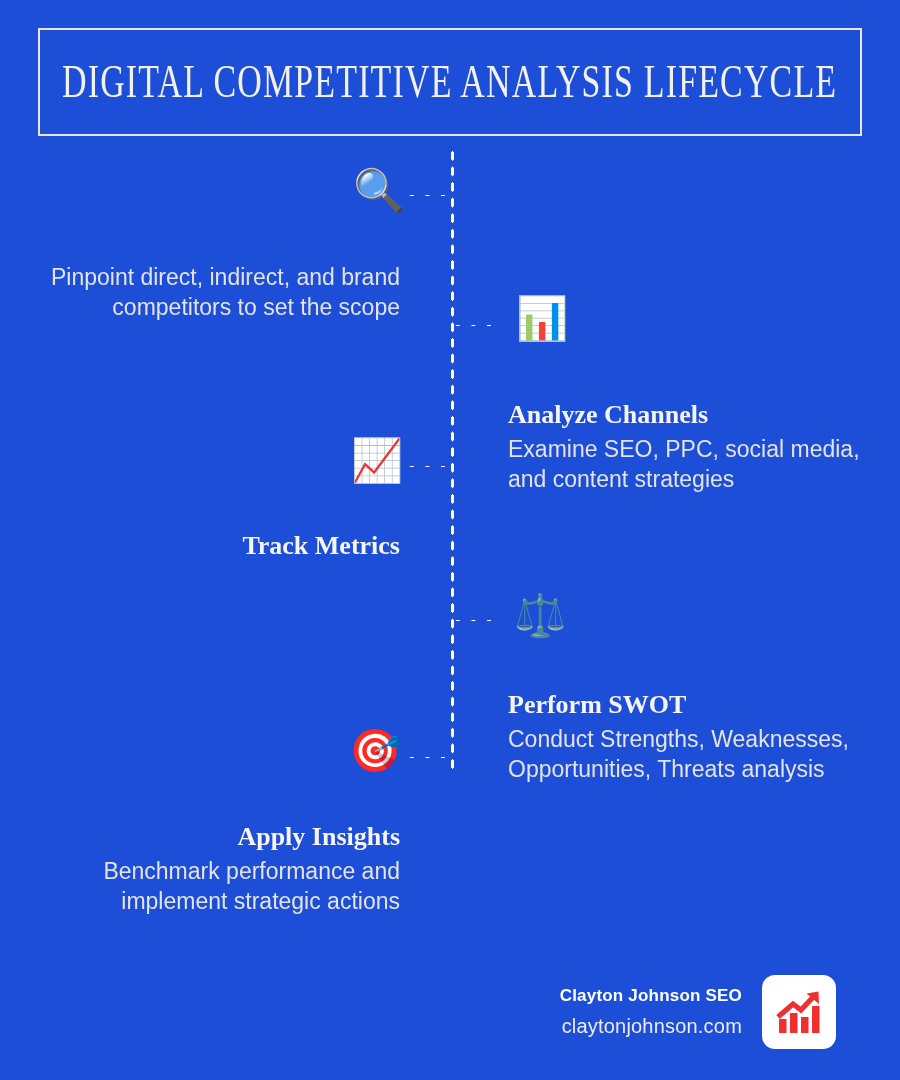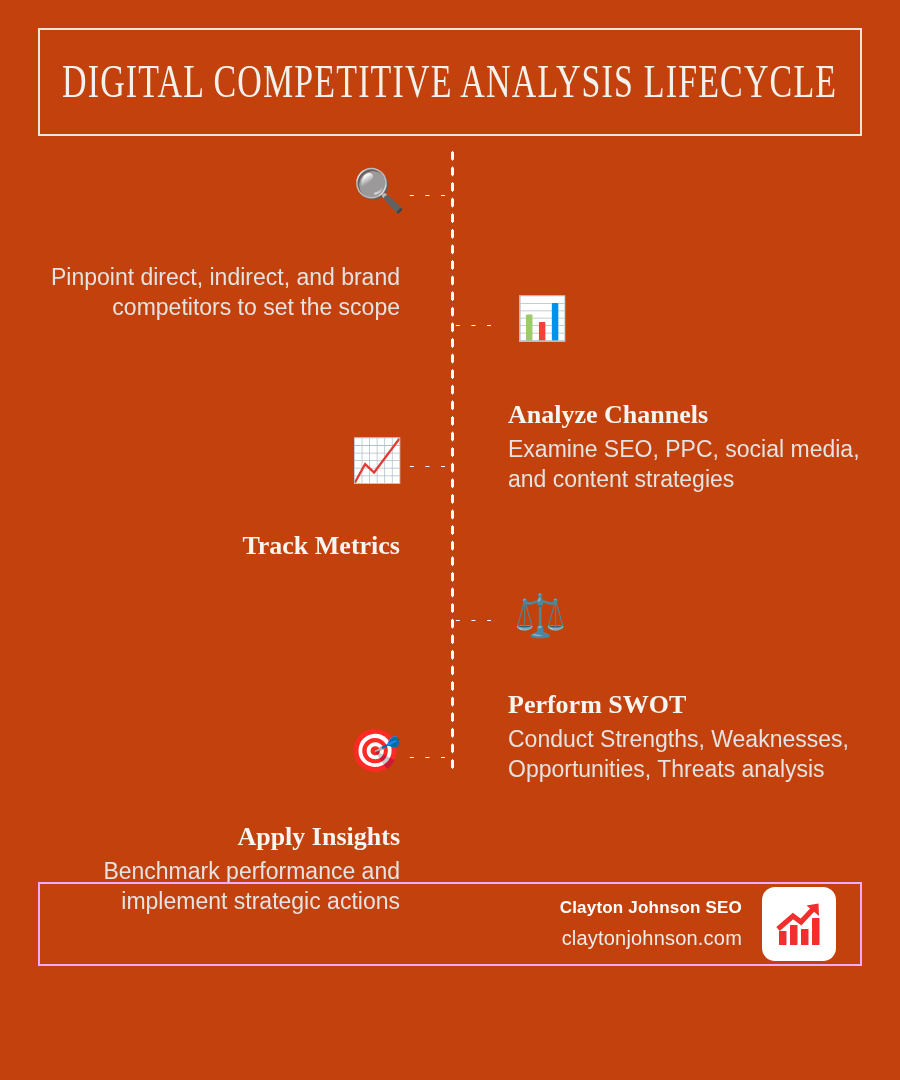--- a/index.html
+++ b/index.html
@@ -11,21 +11,21 @@
     height: 1080px;
     background: #11121b;
     font-family: "Liberation Sans", sans-serif;
     overflow: hidden;
     position: relative;
   }
   .canvas {
     position: relative;
     width: 900px;
     height: 1080px;
-    background: #c2410c;
+    background: #1d4ed8;
   }
 
   
   .header-box {
     position: absolute;
     left: 38px;
     top: 28px;
     width: 824px;
     height: 108px;
     border: 2px solid #e8e6df;
@@ -92,24 +92,24 @@
     margin: 0;
     white-space: pre-line;
   }
   .align-right { text-align: right; }
   .align-left  { text-align: left; }
 
   
   .footer-box {
     position: absolute;
     left: 38px;
-    top: 882px;
+    top: 970px;
     width: 824px;
     height: 84px;
-    border: 2px solid #f0abfc;
+    border: 2px solid #1d4ed8;
     box-sizing: border-box;
   }
   .footer-inner {
     position: absolute;
     right: 24px;
     top: 50%;
     transform: translateY(-50%);
     display: flex;
     align-items: center;
     gap: 20px;

